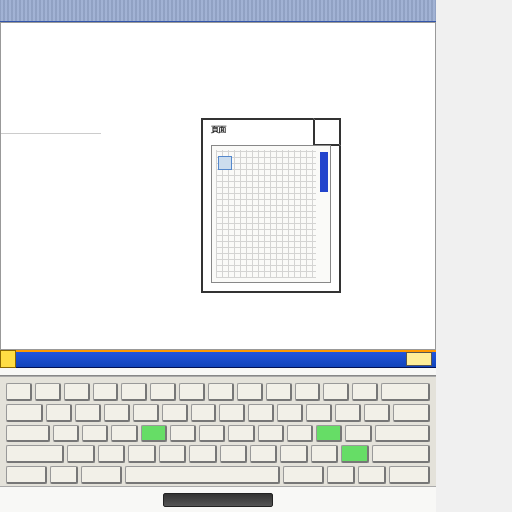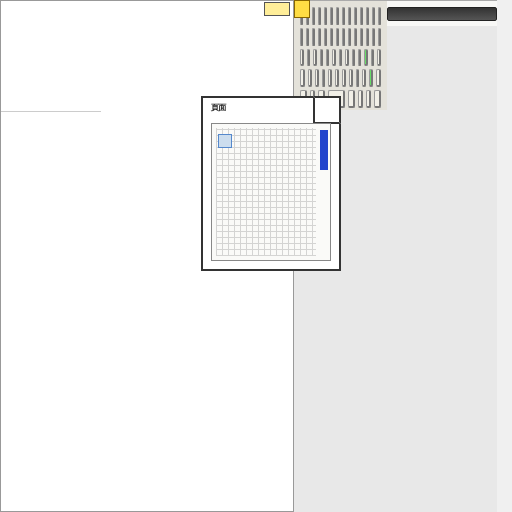--- a/index.html
+++ b/index.html
@@ -1,22 +1,23 @@
 <!DOCTYPE html>
 <html><head>
   <meta charset="utf-8">
   <style>
     * { margin: 0; padding: 0; box-sizing: border-box; }
     body { width: 512px; height: 512px; overflow: hidden; font-family: sans-serif; background: #f0f0f0; }
     
     .screen-frame {
-      width: 497px;
+      width: 436px;
       height: 512px;
       background: #e8e8e8;
       display: flex;
+      flex-direction: column;
     }
     
     .toolbar-top {
       height: 22px;
       background: repeating-linear-gradient(90deg, #8899bb 0px, #aabbdd 2px, #8899bb 4px);
       border-bottom: 1px solid #3355aa;
     }
     
     .workspace {
       flex: 1;

